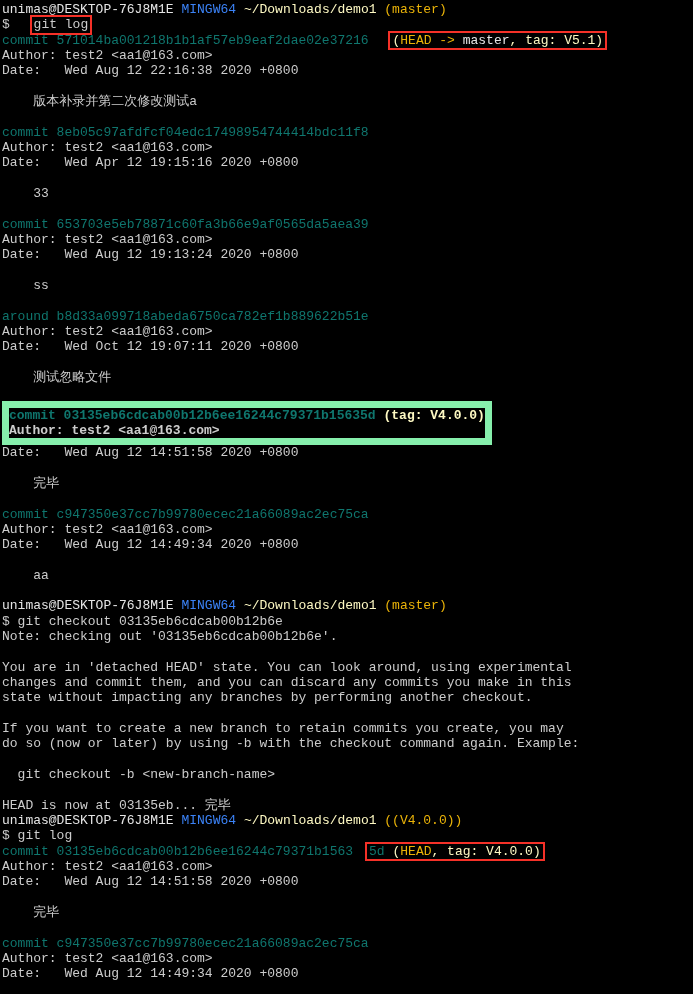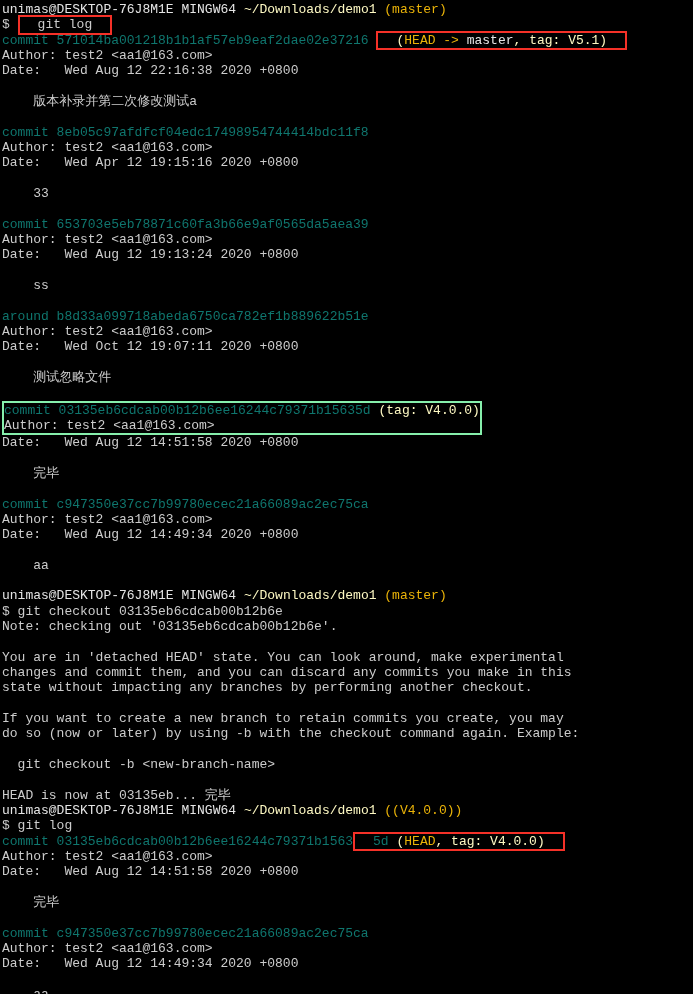--- a/index.html
+++ b/index.html
@@ -7,30 +7,30 @@
     padding: 2px;
     background: #000;
     color: #ccc;
     font-family: Consolas, "Courier New", monospace;
     font-size: 13px;
     line-height: 1.18;
     width: 693px;
     box-sizing: border-box;
   }
   .green { color: #e5e5e5; }
-  .magenta { color: #e5e5e5; }
+  .magenta { color: #3b82f6; }
   .yellow { color: #fef9c3; }
   .cyan { color: #eab308; }
   .hash { color: #0f766e; }
   .line { white-space: pre; }
   .box {
     border: 2px solid #f53128;
     display: inline-block;
-    padding: 0 18px;
-    margin: -2px 0;
+    padding: 0 2px;
+    margin: -2px 12px;
   }
 </style>
 </head>
 <body>
 
 
 
 
 <div class="line"><span class="green">unimas@DESKTOP-76J8M1E</span> <span class="magenta">MINGW64</span> <span class="yellow">~/Downloads/demo1</span> <span class="cyan">(master)</span></div>
 <div class="line"><span>$ </span><span class="box">git log</span></div>
@@ -61,21 +61,21 @@
 
 
 <div class="line hash">around b8d33a099718abeda6750ca782ef1b889622b51e</div>
 <div class="line">Author: test2 &lt;aa1@163.com&gt;</div>
 <div class="line">Date:   Wed Oct 12 19:07:11 2020 +0800</div>
 <div class="line">&nbsp;</div>
 <div class="line">    测试忽略文件</div>
 <div class="line">&nbsp;</div>
 
 
-<div style="border:2px solid #86efac; display:inline-block;">
+<div style="border:7px solid #86efac; display:inline-block;font-weight:bold;">
   <div class="line"><span class="hash">commit 03135eb6cdcab00b12b6ee16244c79371b15635d</span><span class="yellow"> (</span><span class="yellow">tag: V4.0.0</span><span class="yellow">)</span></div>
   <div class="line">Author: test2 &lt;aa1@163.com&gt;</div>
 </div>
 <div class="line">Date:   Wed Aug 12 14:51:58 2020 +0800</div>
 <div class="line">&nbsp;</div>
 <div class="line">    完毕</div>
 <div class="line">&nbsp;</div>
 
 
 <div class="line hash">commit c947350e37cc7b99780ecec21a66089ac2ec75ca</div>
@@ -83,21 +83,21 @@
 <div class="line">Date:   Wed Aug 12 14:49:34 2020 +0800</div>
 <div class="line">&nbsp;</div>
 <div class="line">    aa</div>
 <div class="line">&nbsp;</div>
 
 
 <div class="line"><span class="green">unimas@DESKTOP-76J8M1E</span> <span class="magenta">MINGW64</span> <span class="yellow">~/Downloads/demo1</span> <span class="cyan">(master)</span></div>
 <div class="line">$ git checkout 03135eb6cdcab00b12b6e</div>
 <div class="line">Note: checking out '03135eb6cdcab00b12b6e'.</div>
 <div class="line">&nbsp;</div>
-<div class="line">You are in 'detached HEAD' state. You can look around, make experimental</div>
+<div class="line">You are in 'detached HEAD' state. You can look around, using experimental</div>
 <div class="line">changes and commit them, and you can discard any commits you make in this</div>
 <div class="line">state without impacting any branches by performing another checkout.</div>
 <div class="line">&nbsp;</div>
 <div class="line">If you want to create a new branch to retain commits you create, you may</div>
 <div class="line">do so (now or later) by using -b with the checkout command again. Example:</div>
 <div class="line">&nbsp;</div>
 <div class="line">  git checkout -b &lt;new-branch-name&gt;</div>
 <div class="line">&nbsp;</div>
 <div class="line">HEAD is now at 03135eb... 完毕</div>
 

